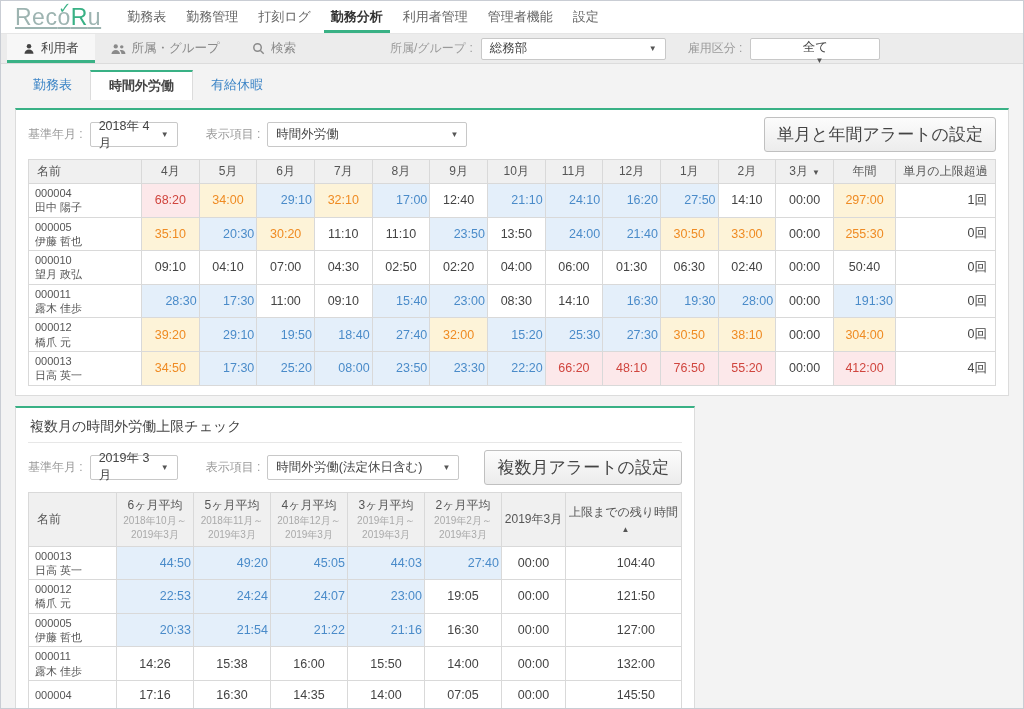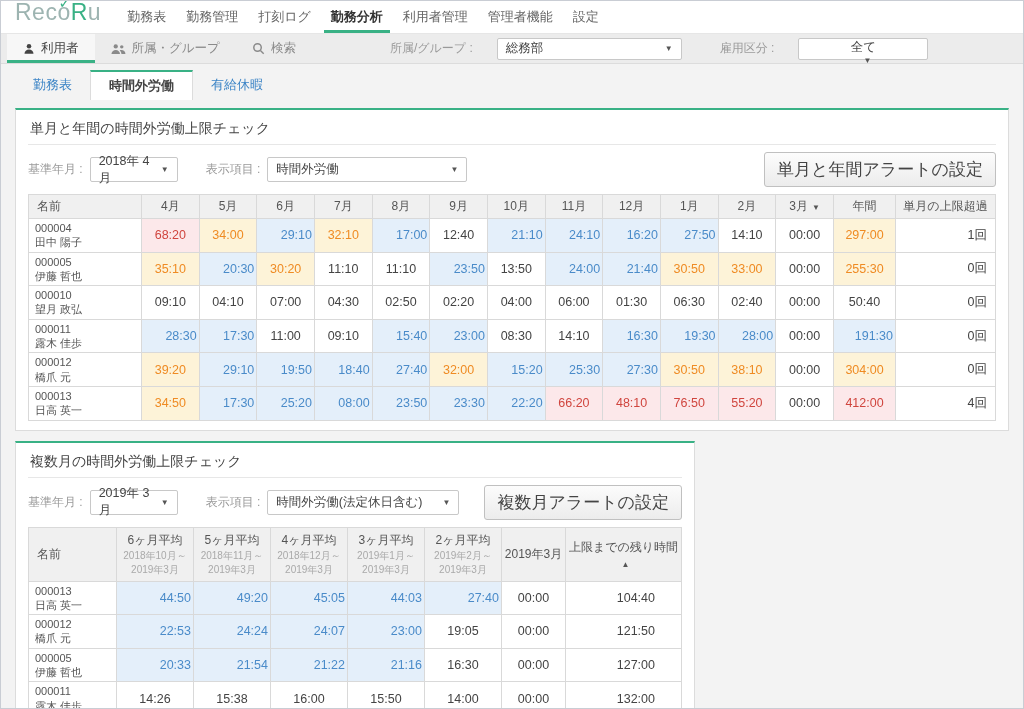--- a/index.html
+++ b/index.html
@@ -10,40 +10,40 @@
   }
   *{box-sizing:border-box;margin:0;padding:0;}
   html,body{background:#e9e9e9;}
   body{font-family:"Liberation Sans","DejaVu Sans",sans-serif;}
   .app{width:1024px;height:709px;background:#f3f3f3;border:1px solid #c9cdd4;
        display:flex;flex-direction:column;overflow:hidden;}
 
   
   .topnav{height:33px;background:#fff;border-bottom:1px solid #e6e6e6;
           display:flex;align-items:stretch;padding-left:14px;flex-shrink:0;}
-  .logo{display:flex;font-size:23px;letter-spacing:0.5px;
-        color:#9db4b1;margin-right:16px;cursor:pointer;line-height:1;}
+  .logo{display:flex;align-items:center;font-size:23px;letter-spacing:0.5px;
+        color:#9db4b1;margin-right:16px;cursor:pointer;line-height:1;text-decoration:underline;}
   .logo .lg-gray{color:#9db4b1;}
   .logo .lg-green{color:var(--green);}
   .logo-o{position:relative;display:inline-block;}
   .logo-check{position:absolute;top:-6px;left:1px;color:var(--green);
               font-size:15px;font-weight:bold;}
   .nav-item{display:flex;align-items:center;padding:0 7px;margin:0 3px;
             font-size:13px;color:#666;cursor:pointer;border-bottom:3px solid transparent;
             border-top:3px solid transparent;}
   .nav-item.active{color:#333;font-weight:bold;border-bottom-color:var(--green);}
 
   
   .filterbar{height:30px;background:#ececec;border-bottom:1px solid #dcdcdc;
              display:flex;align-items:stretch;flex-shrink:0;padding-left:6px;}
   .ftab{display:flex;align-items:center;gap:6px;padding:0 16px;font-size:12.5px;
         color:#8a8a8a;cursor:pointer;border-bottom:3px solid transparent;border-top:3px solid transparent;}
   .ftab svg{display:block;}
   .ftab.active{background:#f7f7f7;color:#444;border-bottom-color:var(--green);}
-  .fcontrols{display:flex;align-items:center;margin-left:78px;gap:24px;}
+  .fcontrols{display:flex;align-items:center;margin-left:78px;gap:8px;}
   .fcontrols .flabel{font-size:12px;color:#9a9a9a;}
   .select-box{display:inline-flex;align-items:center;justify-content:space-between;
               background:#fff;border:1px solid #c8c8c8;border-radius:2px;
               padding:0 8px;font-size:12.5px;color:#444;cursor:pointer;}
   .sel-sm{height:22px;}
   .sel-md{height:25px;}
   .arrow{font-size:8px;color:#555;margin-left:8px;}
   .w-dept{width:185px;}
   .w-emp{width:130px;margin-right:10px;flex-direction:column;}
   .w-base{width:88px;}
@@ -167,21 +167,20 @@
 
   <div class="content">
 
     <div class="ctabs">
         <div class="ctab">勤務表</div>
         <div class="ctab active">時間外労働</div>
         <div class="ctab">有給休暇</div>
       </div>
 
     <div class="panel panel1">
-      <div class="panel-title">単月と年間の時間外労働上限チェック</div>
       <div class="controls">
         <span class="clabel">基準年月 :</span>
         <div class="select-box sel-md w-base">
           <span>2018年 4月</span>
           <span class="arrow">▼</span>
         </div>
         <span class="clabel second">表示項目 :</span>
         <div class="select-box sel-md w-disp1">
           <span>時間外労働</span>
           <span class="arrow">▼</span>

